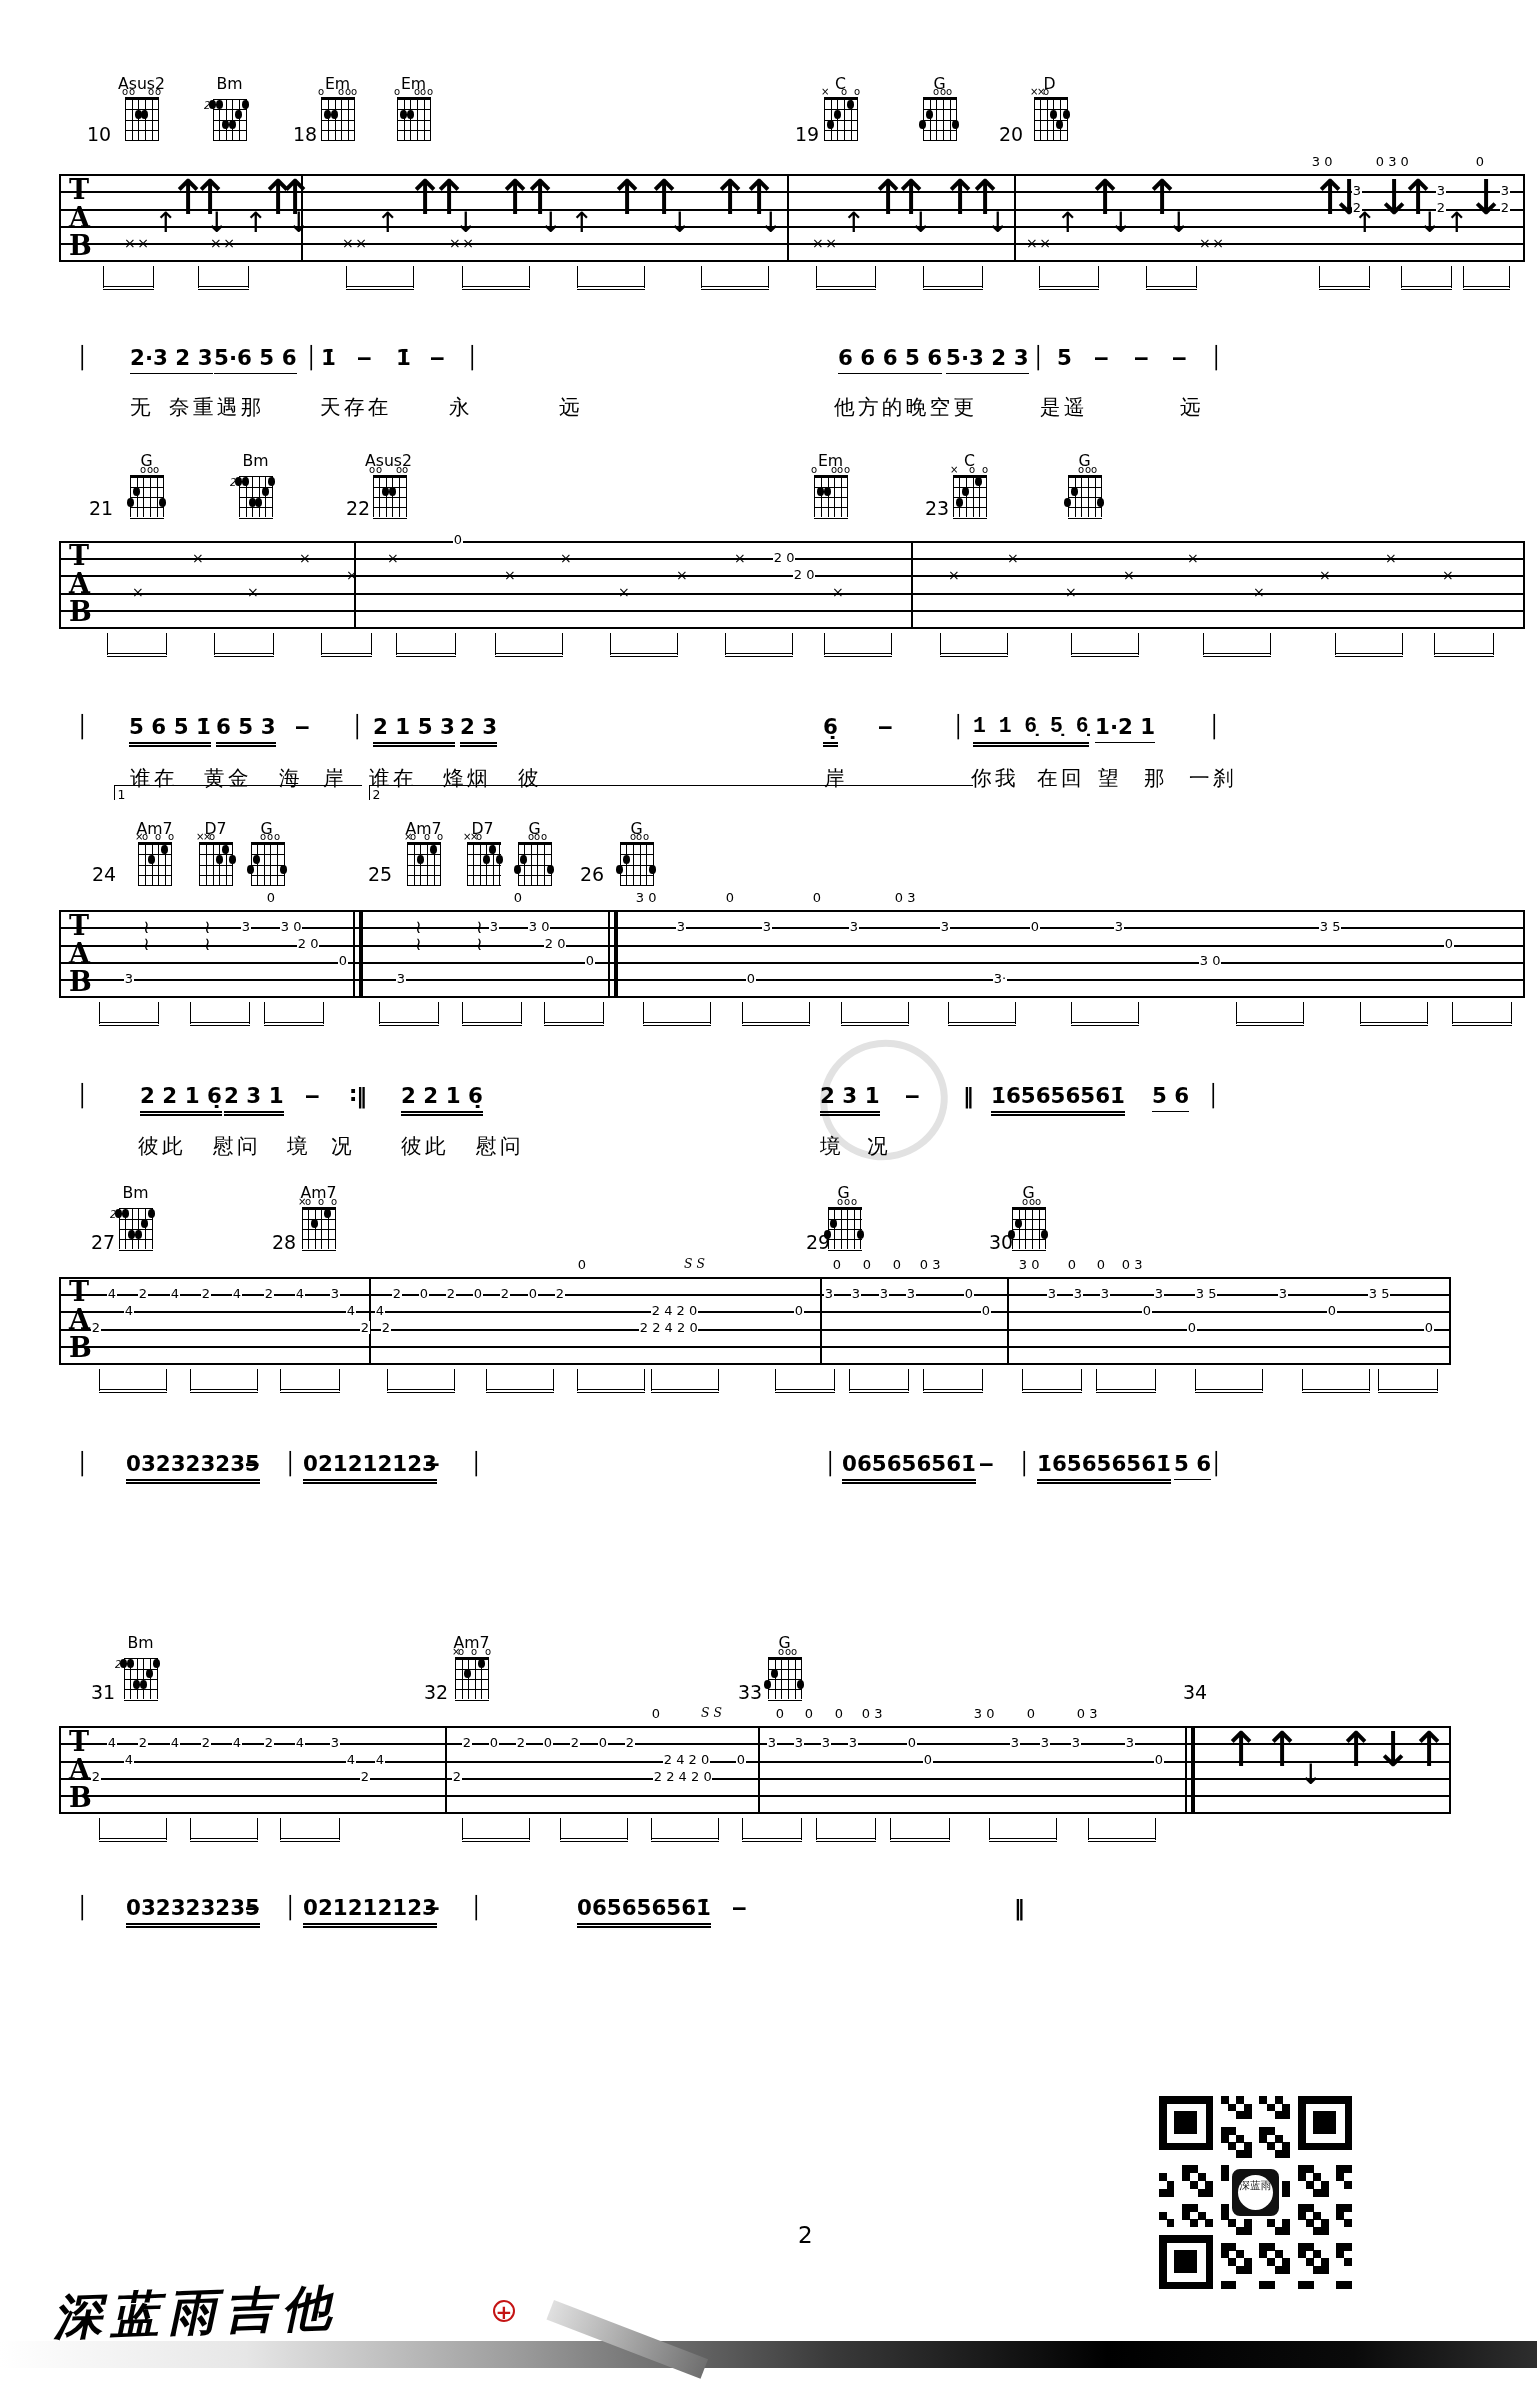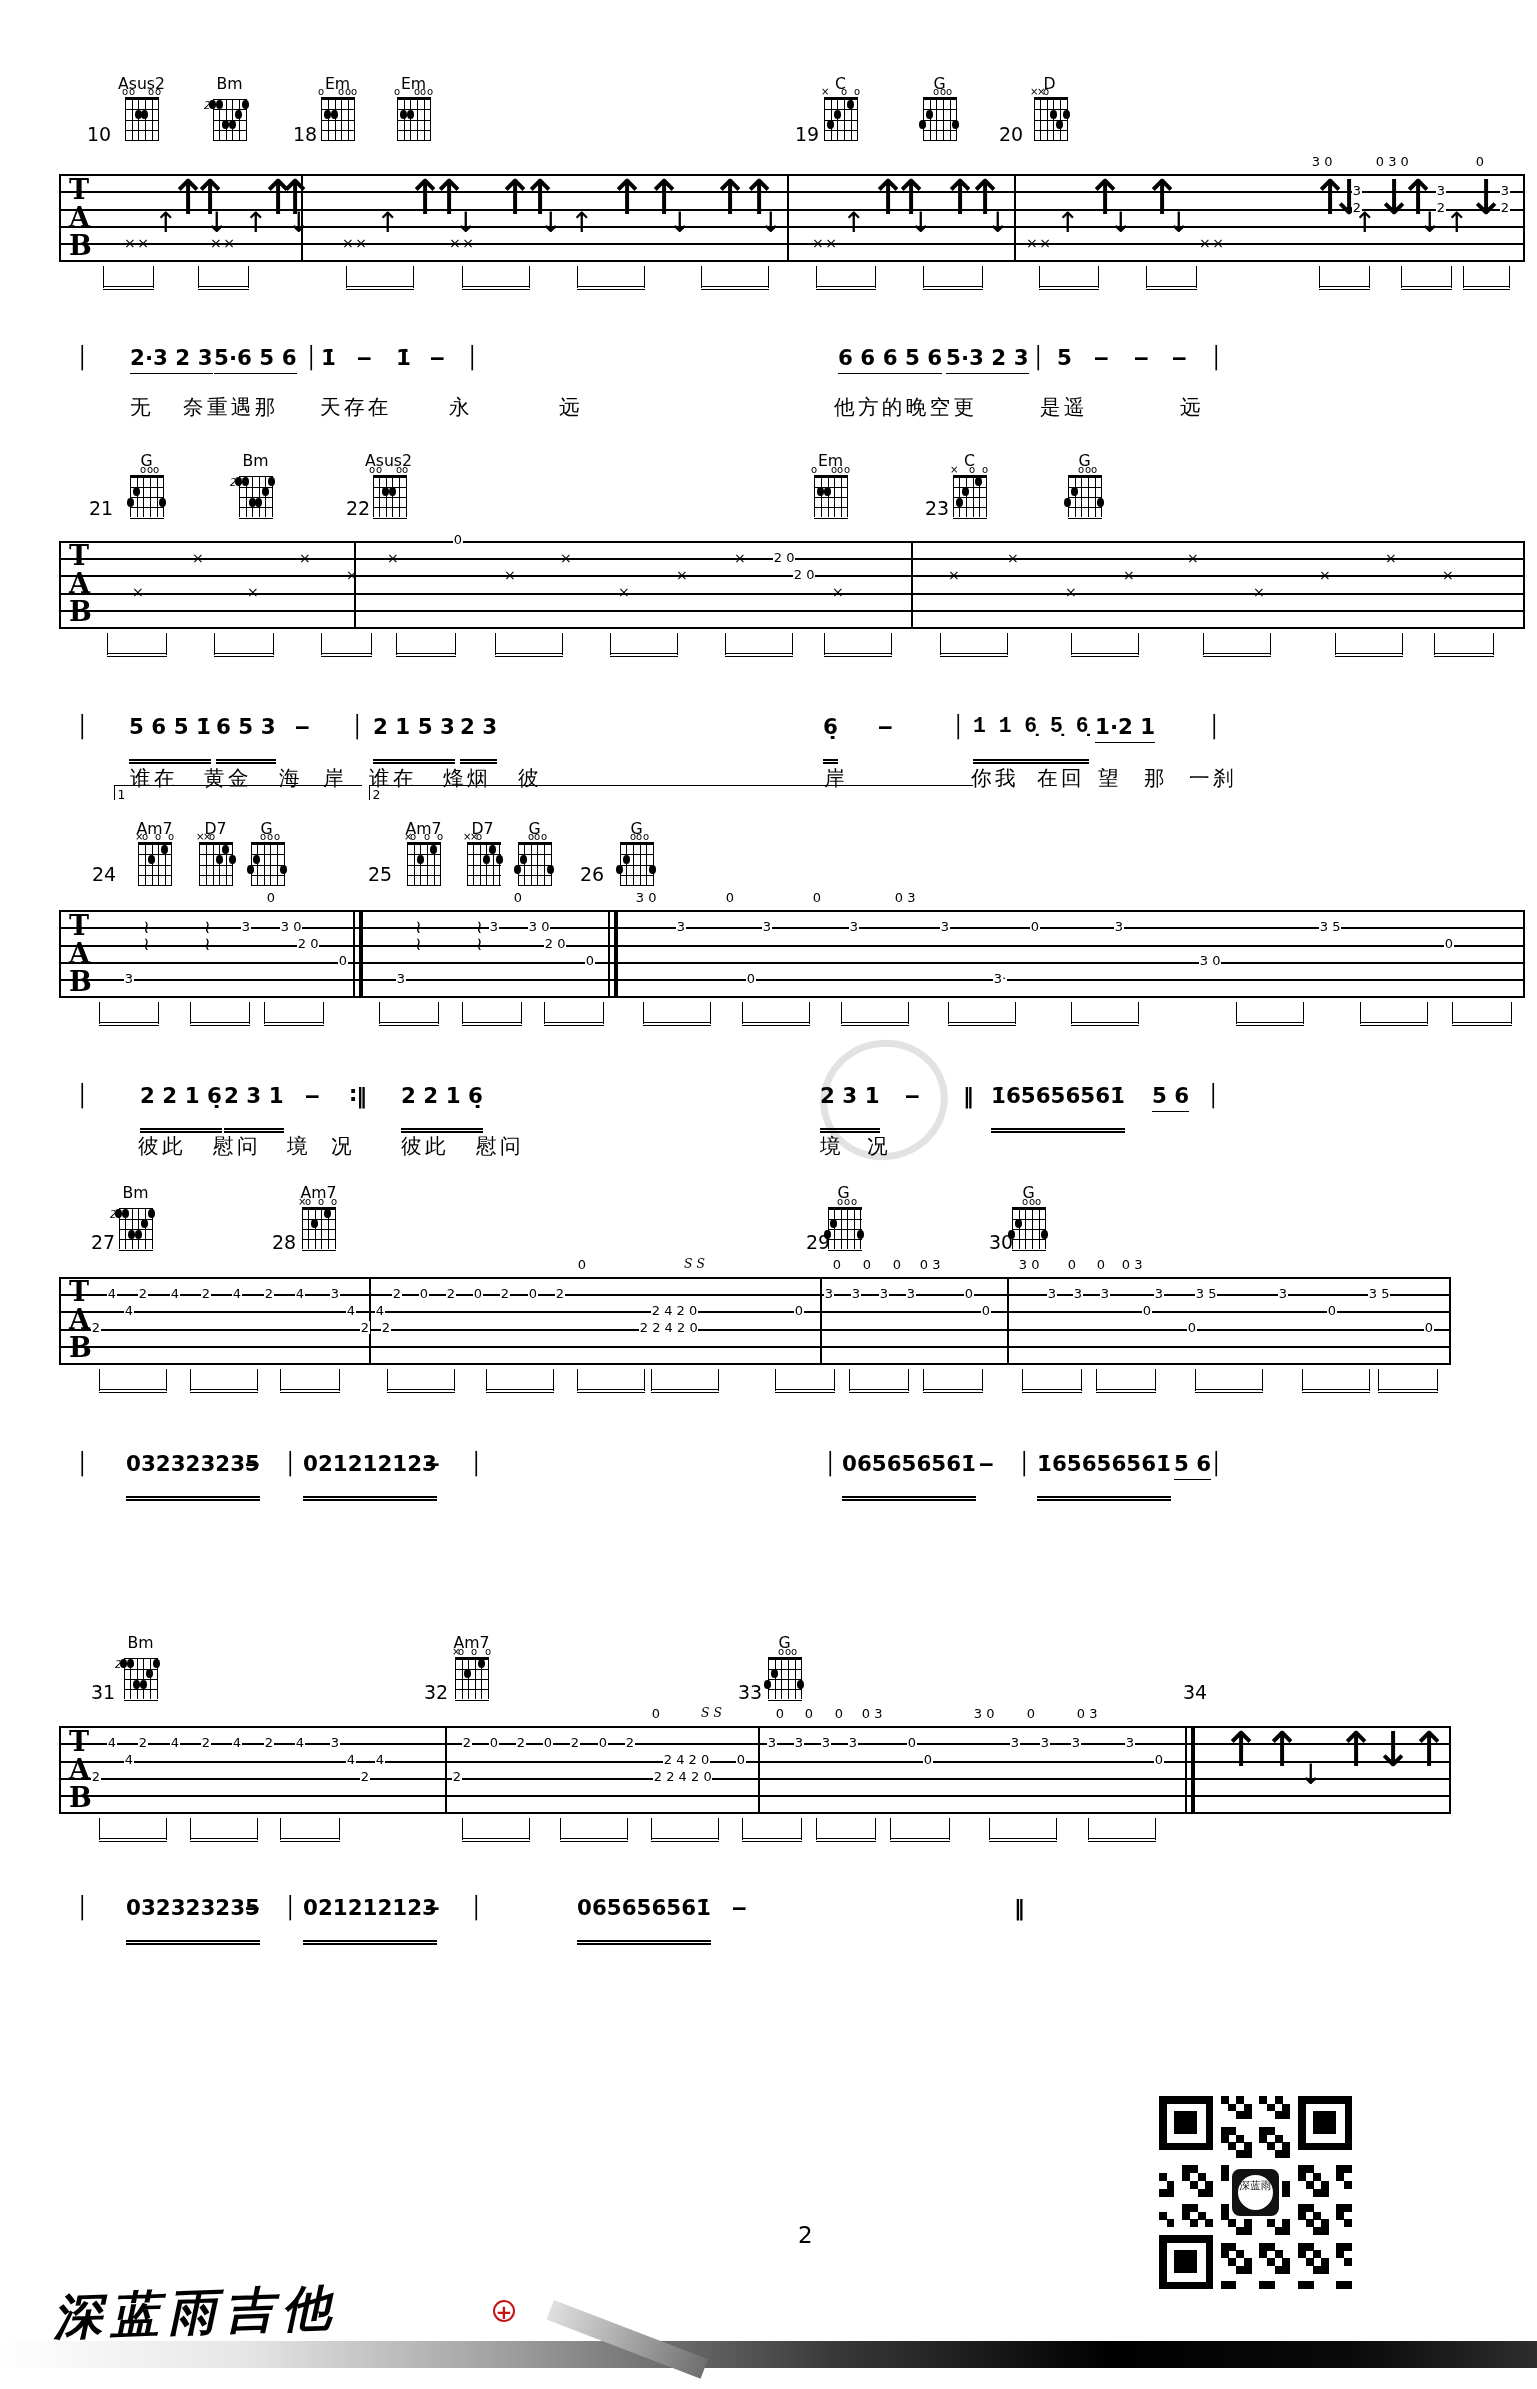--- a/index.html
+++ b/index.html
@@ -35,21 +35,21 @@
   .arr{position:absolute;line-height:1;z-index:2;font-weight:normal;}
   .arr.ab{font-size:48px;}
   .arr.am{font-size:28px;}
   .arr.db{font-size:48px;}
   .arr.dm{font-size:28px;}
   .beam{position:absolute;height:20px;border-left:1.6px solid #000;border-right:1.6px solid #000;
         border-bottom:4.1px double #000;z-index:1;}
   
   .tok{position:absolute;font-size:21.4px;font-weight:600;line-height:1.1;white-space:pre;z-index:2;}
   .tok.u1{border-bottom:1.6px solid #000;padding-bottom:3.3px;}
-  .tok.u2{border-bottom:5px double #000;padding-bottom:20px;}
+  .tok.u2{border-bottom:5px double #000;padding-bottom:3px;}
   .tok.bb{font-weight:bold;}
   .tok.dash{font-weight:bold;transform:scaleX(1.5);}
   .lyr{position:absolute;font-size:20.6px;letter-spacing:3.3px;line-height:1;white-space:pre;z-index:2;}
   .volta{position:absolute;height:14px;border-top:1.6px solid #000;border-left:1.6px solid #000;z-index:2;}
   .volta span{position:absolute;left:2.5px;top:0.8px;font-size:12.4px;}
   
   .qr{position:absolute;left:1159px;top:2096px;width:193px;height:193px;background:#fff;z-index:2;}
   .qr .m{position:absolute;background:#000;}
   .qr .logo{position:absolute;left:71px;top:71px;width:51px;height:51px;background:#111;
             border:2.5px solid #fff;border-radius:10px;box-sizing:border-box;z-index:4;}
@@ -305,21 +305,21 @@
       <div class="tok" style="left: 466px; top: 346px;">│</div>
       <div class="tok u1" style="left: 838px; top: 346px;">6 6 6 5 6</div>
       <div class="tok u1" style="left: 946px; top: 346px;">5·3 2 3</div>
       <div class="tok" style="left: 1032px; top: 346px;">│</div>
       <div class="tok" style="left: 1057px; top: 346px;">5</div>
       <div class="tok dash" style="left: 1096px; top: 346px;">–</div>
       <div class="tok dash" style="left: 1136px; top: 346px;">–</div>
       <div class="tok dash" style="left: 1174px; top: 346px;">–</div>
       <div class="tok" style="left: 1210px; top: 346px;">│</div>
       <div class="lyr" style="left: 130px; top: 397px;">无</div>
-      <div class="lyr" style="left: 183px; top: 397px;">奈重遇那</div>
+      <div class="lyr" style="left: 169px; top: 397px;">奈重遇那</div>
       <div class="lyr" style="left: 320px; top: 397px;">天存在</div>
       <div class="lyr" style="left: 449px; top: 397px;">永</div>
       <div class="lyr" style="left: 559px; top: 397px;">远</div>
       <div class="lyr" style="left: 834px; top: 397px;">他方的晚空更</div>
       <div class="lyr" style="left: 1040px; top: 397px;">是遥</div>
       <div class="lyr" style="left: 1180px; top: 397px;">远</div>
       <div class="staffline" style="left: 59px; top: 541px; width: 1464px;"></div>
       <div class="staffline" style="left: 59px; top: 558px; width: 1464px;"></div>
       <div class="staffline" style="left: 59px; top: 575px; width: 1464px;"></div>
       <div class="staffline" style="left: 59px; top: 593px; width: 1464px;"></div>

